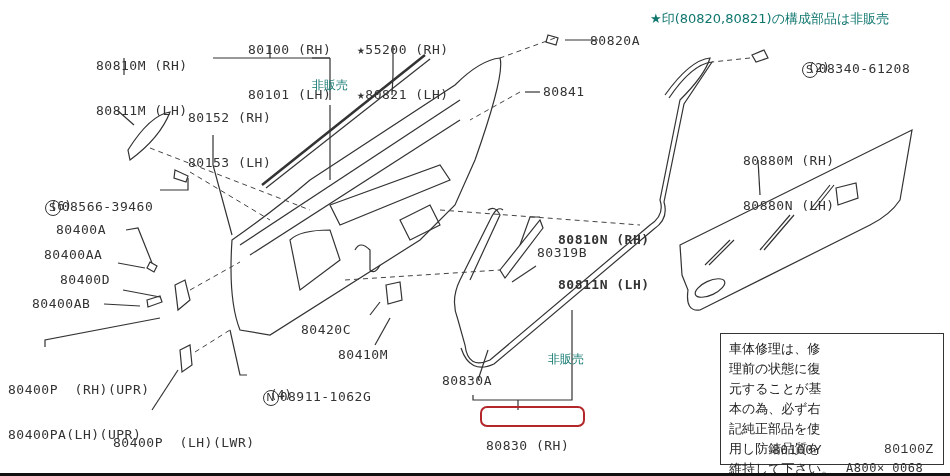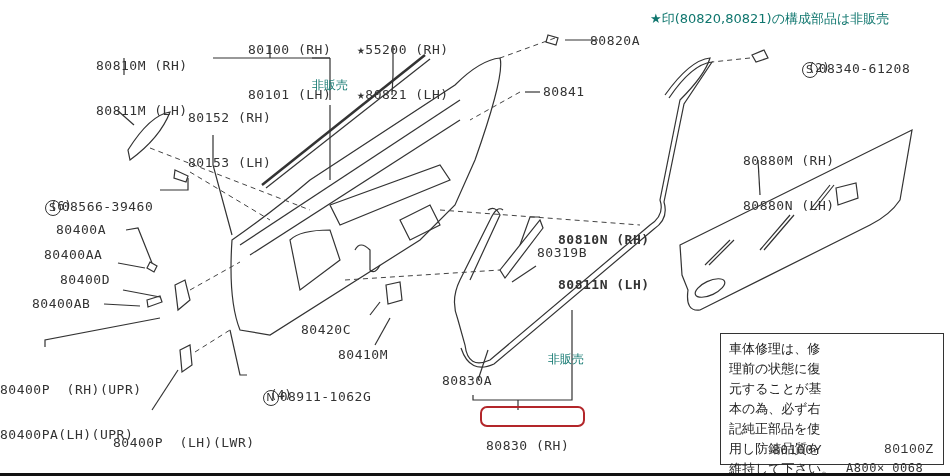--- a/index.html
+++ b/index.html
@@ -149,21 +149,21 @@
 <div class="qty" style="left:50px;top:199px;">(6)</div>
 <div class="lbl" style="left:56px;top:222px;">80400A</div>
 <div class="lbl" style="left:44px;top:247px;">80400AA</div>
 <div class="lbl" style="left:60px;top:272px;">80400D</div>
 <div class="lbl" style="left:32px;top:296px;">80400AB</div>
 <div class="lbl" style="left:558px;top:202px;font-weight:bold;">
   <div>80810N (RH)</div>
   <div>80811N (LH)</div>
 </div>
 <div class="lbl" style="left:537px;top:245px;">80319B</div>
-<div class="lbl" style="left:0;top:352px;">
+<div class="lbl" style="left:8px;top:352px;">
   <div>80400P  (RH)(UPR)</div>
   <div>80400PA(LH)(UPR)</div>
 </div>
 <div class="lbl" style="left:301px;top:322px;">80420C</div>
 <div class="lbl" style="left:338px;top:347px;">80410M</div>
 <div class="lbl" style="left:246px;top:374px;">
   <span class="circ">N</span><span>08911-1062G</span>
 </div>
 <div class="qty" style="left:270px;top:388px;">(4)</div>
 <div class="lbl" style="left:113px;top:405px;">

